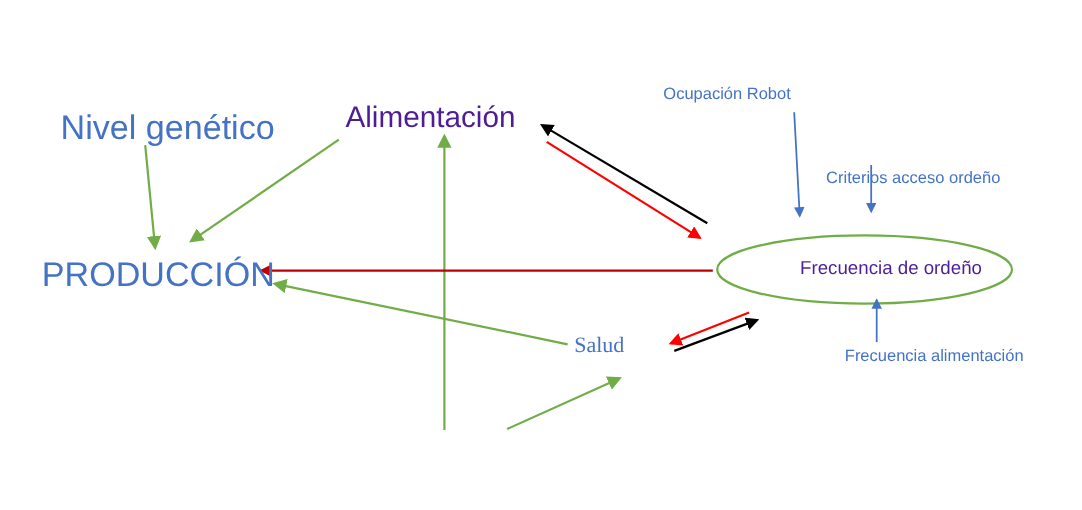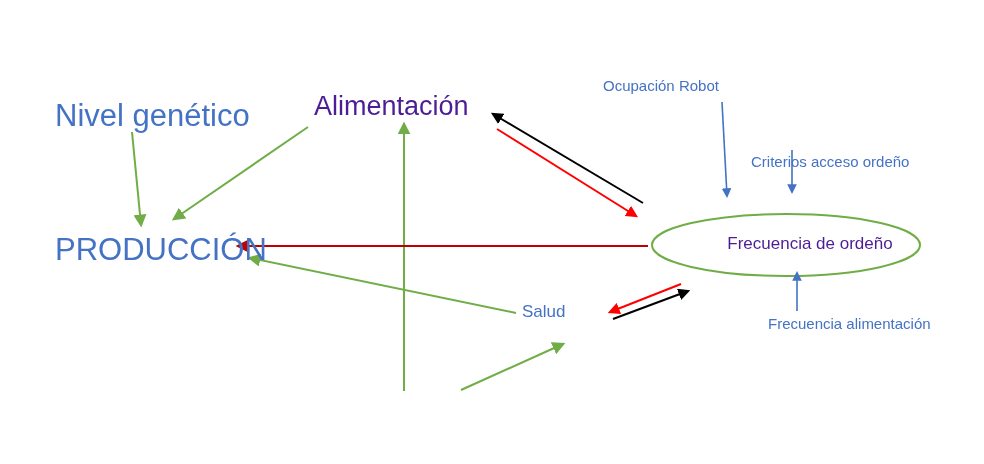--- a/index.html
+++ b/index.html
@@ -23,21 +23,21 @@
   .node {
     position: absolute;
     z-index: 2;
     white-space: nowrap;
     line-height: 1.1;
   }
   .blue  { color: #4472C4; }
   .red   { color: #4c1d95; }
   .lbl-lg  { font-size: 31px; }
   .lbl-xl  { font-size: 27px; }
-  .lbl-md  { font-size: 17px; }
+  .lbl-md  { font-size: 20px; font-family: Liberation Serif, serif; }
   .lbl-sm  { font-size: 15px; text-align: right; }
   .lbl-ellipse { font-size: 17px; text-align: center; }
 </style>
 </head>
 <body>
 
 <div class="canvas">
 
   <svg width="984" height="464" viewBox="0 0 984 464">
     <defs>
@@ -80,21 +80,21 @@
   </svg>
 
   <div class="node blue lbl-lg" style="left:55px; top:99px;">Nivel genético</div>
 
   <div class="node red lbl-xl" style="left:314px; top:92px;">Alimentación</div>
 
   <div class="node blue lbl-sm" style="left:603px; top:78px;">Ocupación Robot</div>
 
   <div class="node blue lbl-sm" style="left:751px; top:128px;margin-top:26px;">Criterios acceso ordeño</div>
 
-  <div class="node blue lbl-lg" style="left:55px; top:233px;">PRODUCCIÓN</div>
+  <div class="node blue lbl-lg" style="left:38px; top:233px;">PRODUCCIÓN</div>
 
   <div class="node red lbl-ellipse" style="left:652px; top:235px; width:316px;">Frecuencia de ordeño</div>
 
   <div class="node blue lbl-md" style="left:522px; top:303px;">Salud</div>
 
   <div class="node blue lbl-sm" style="left:768px; top:316px;">Frecuencia alimentación</div>
 
 
 </div>
 

